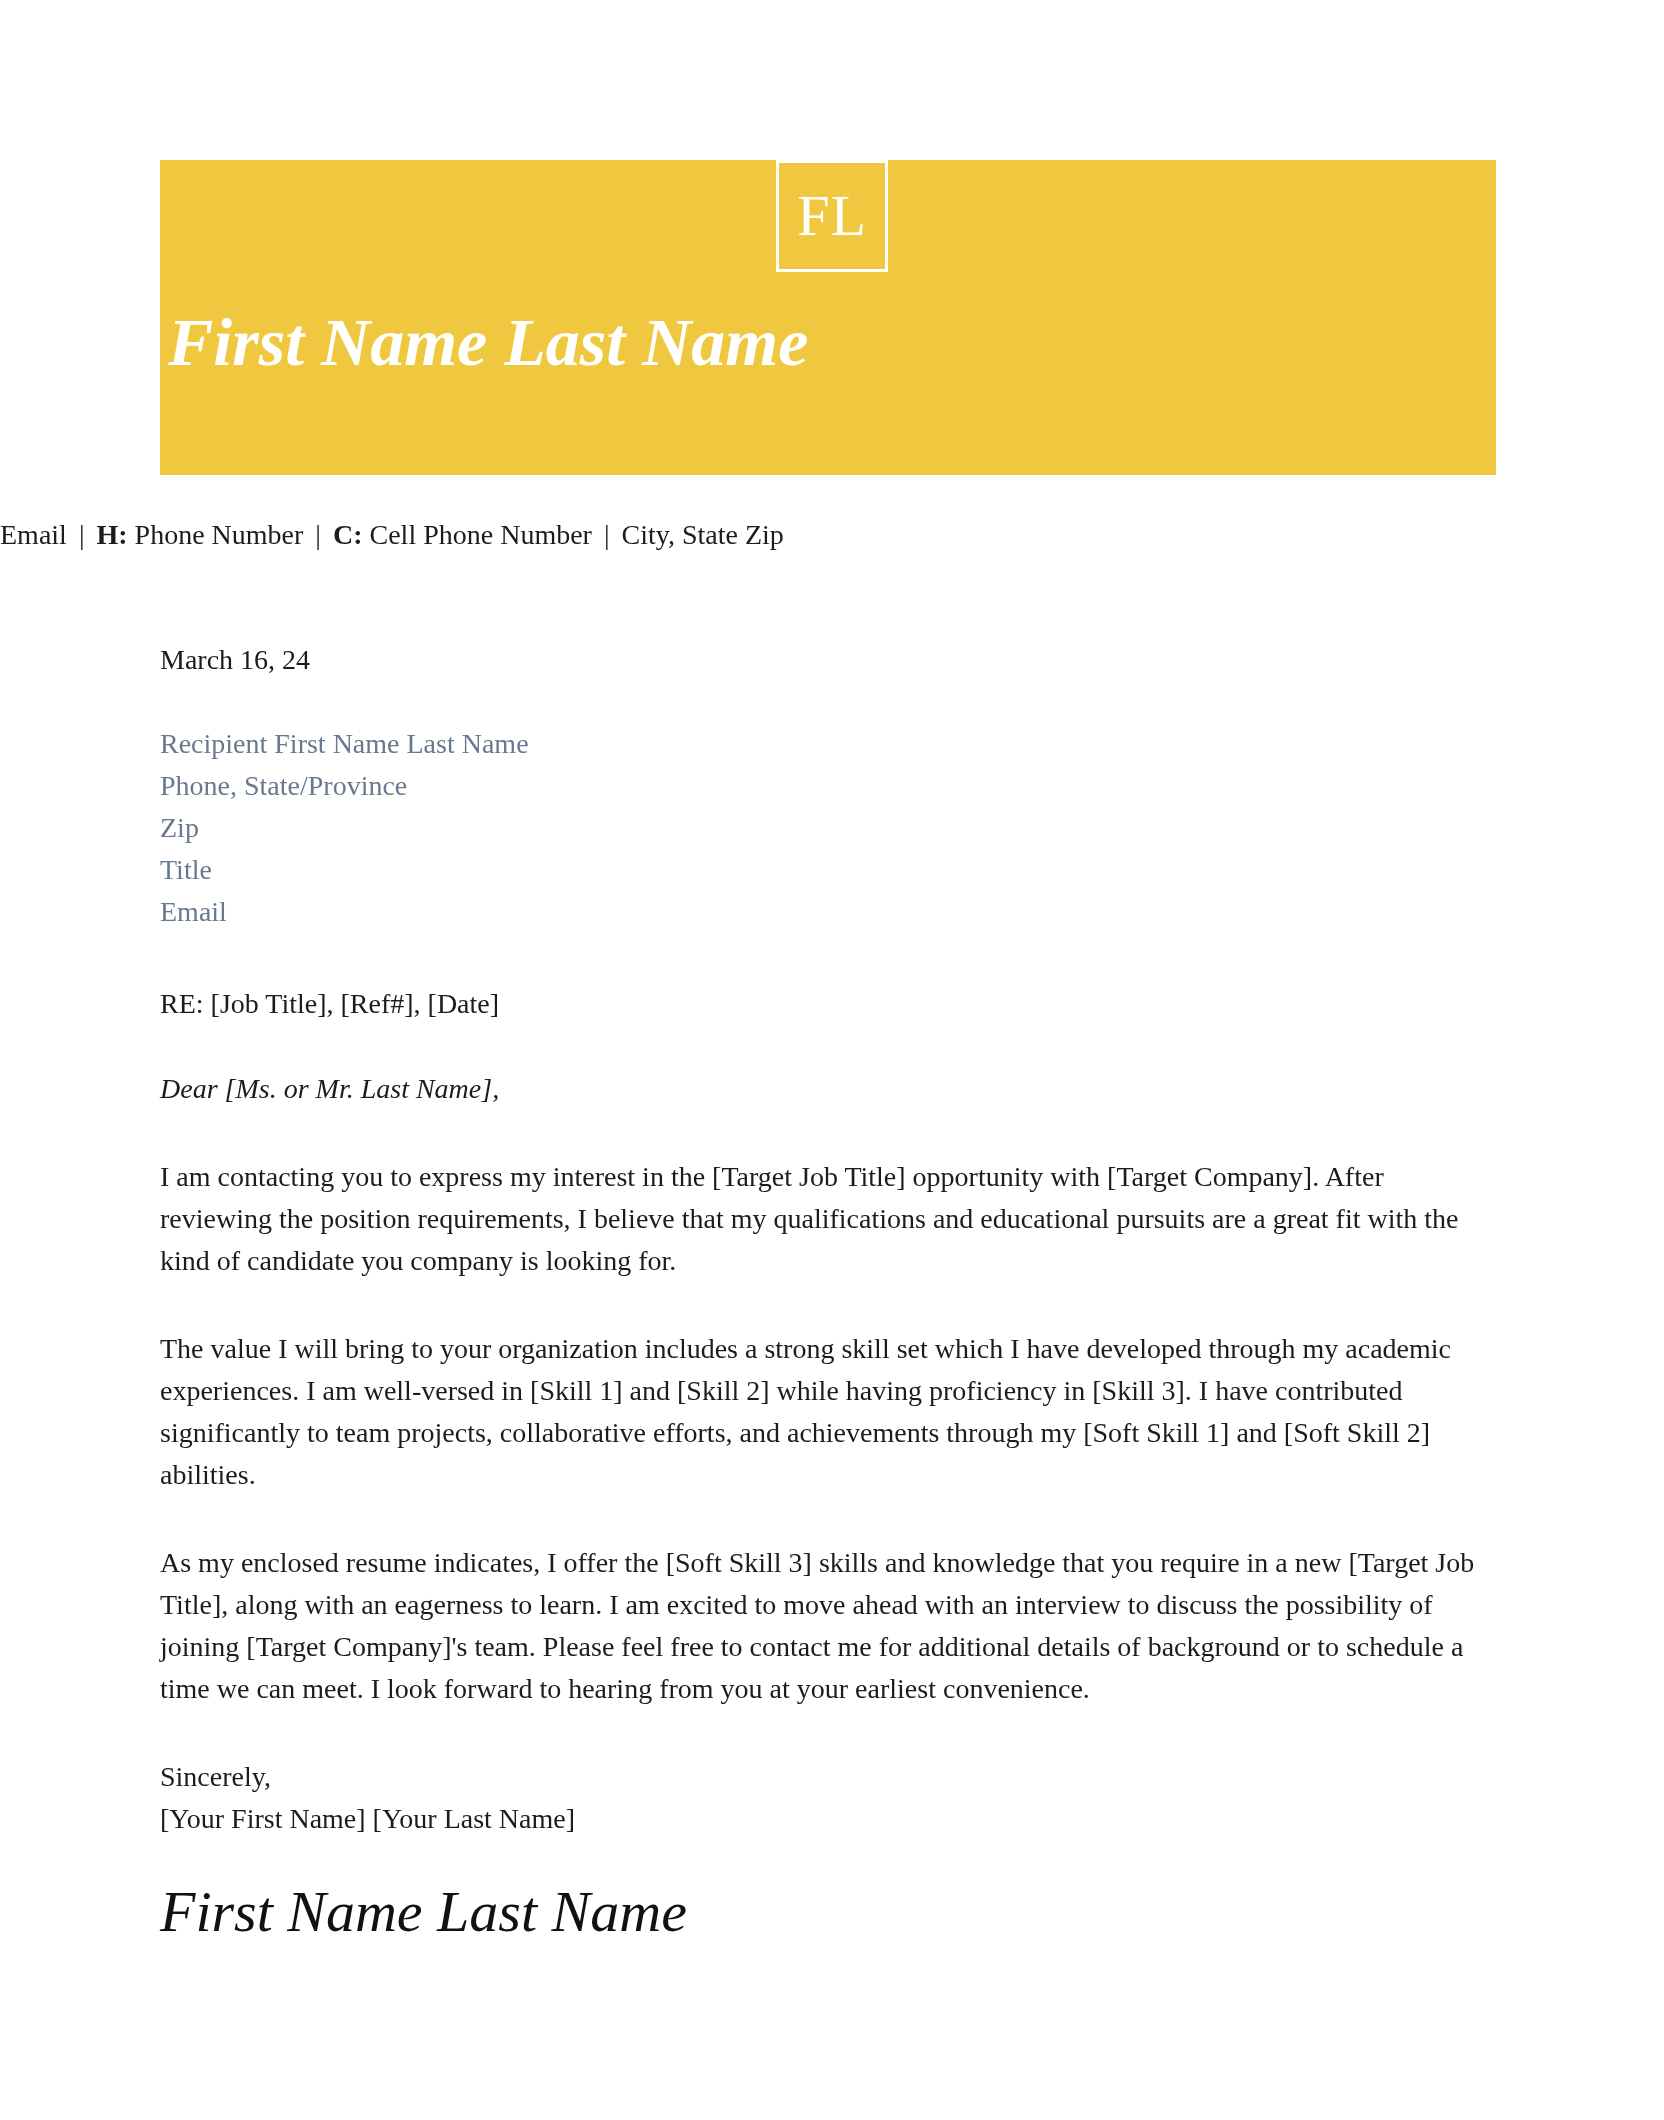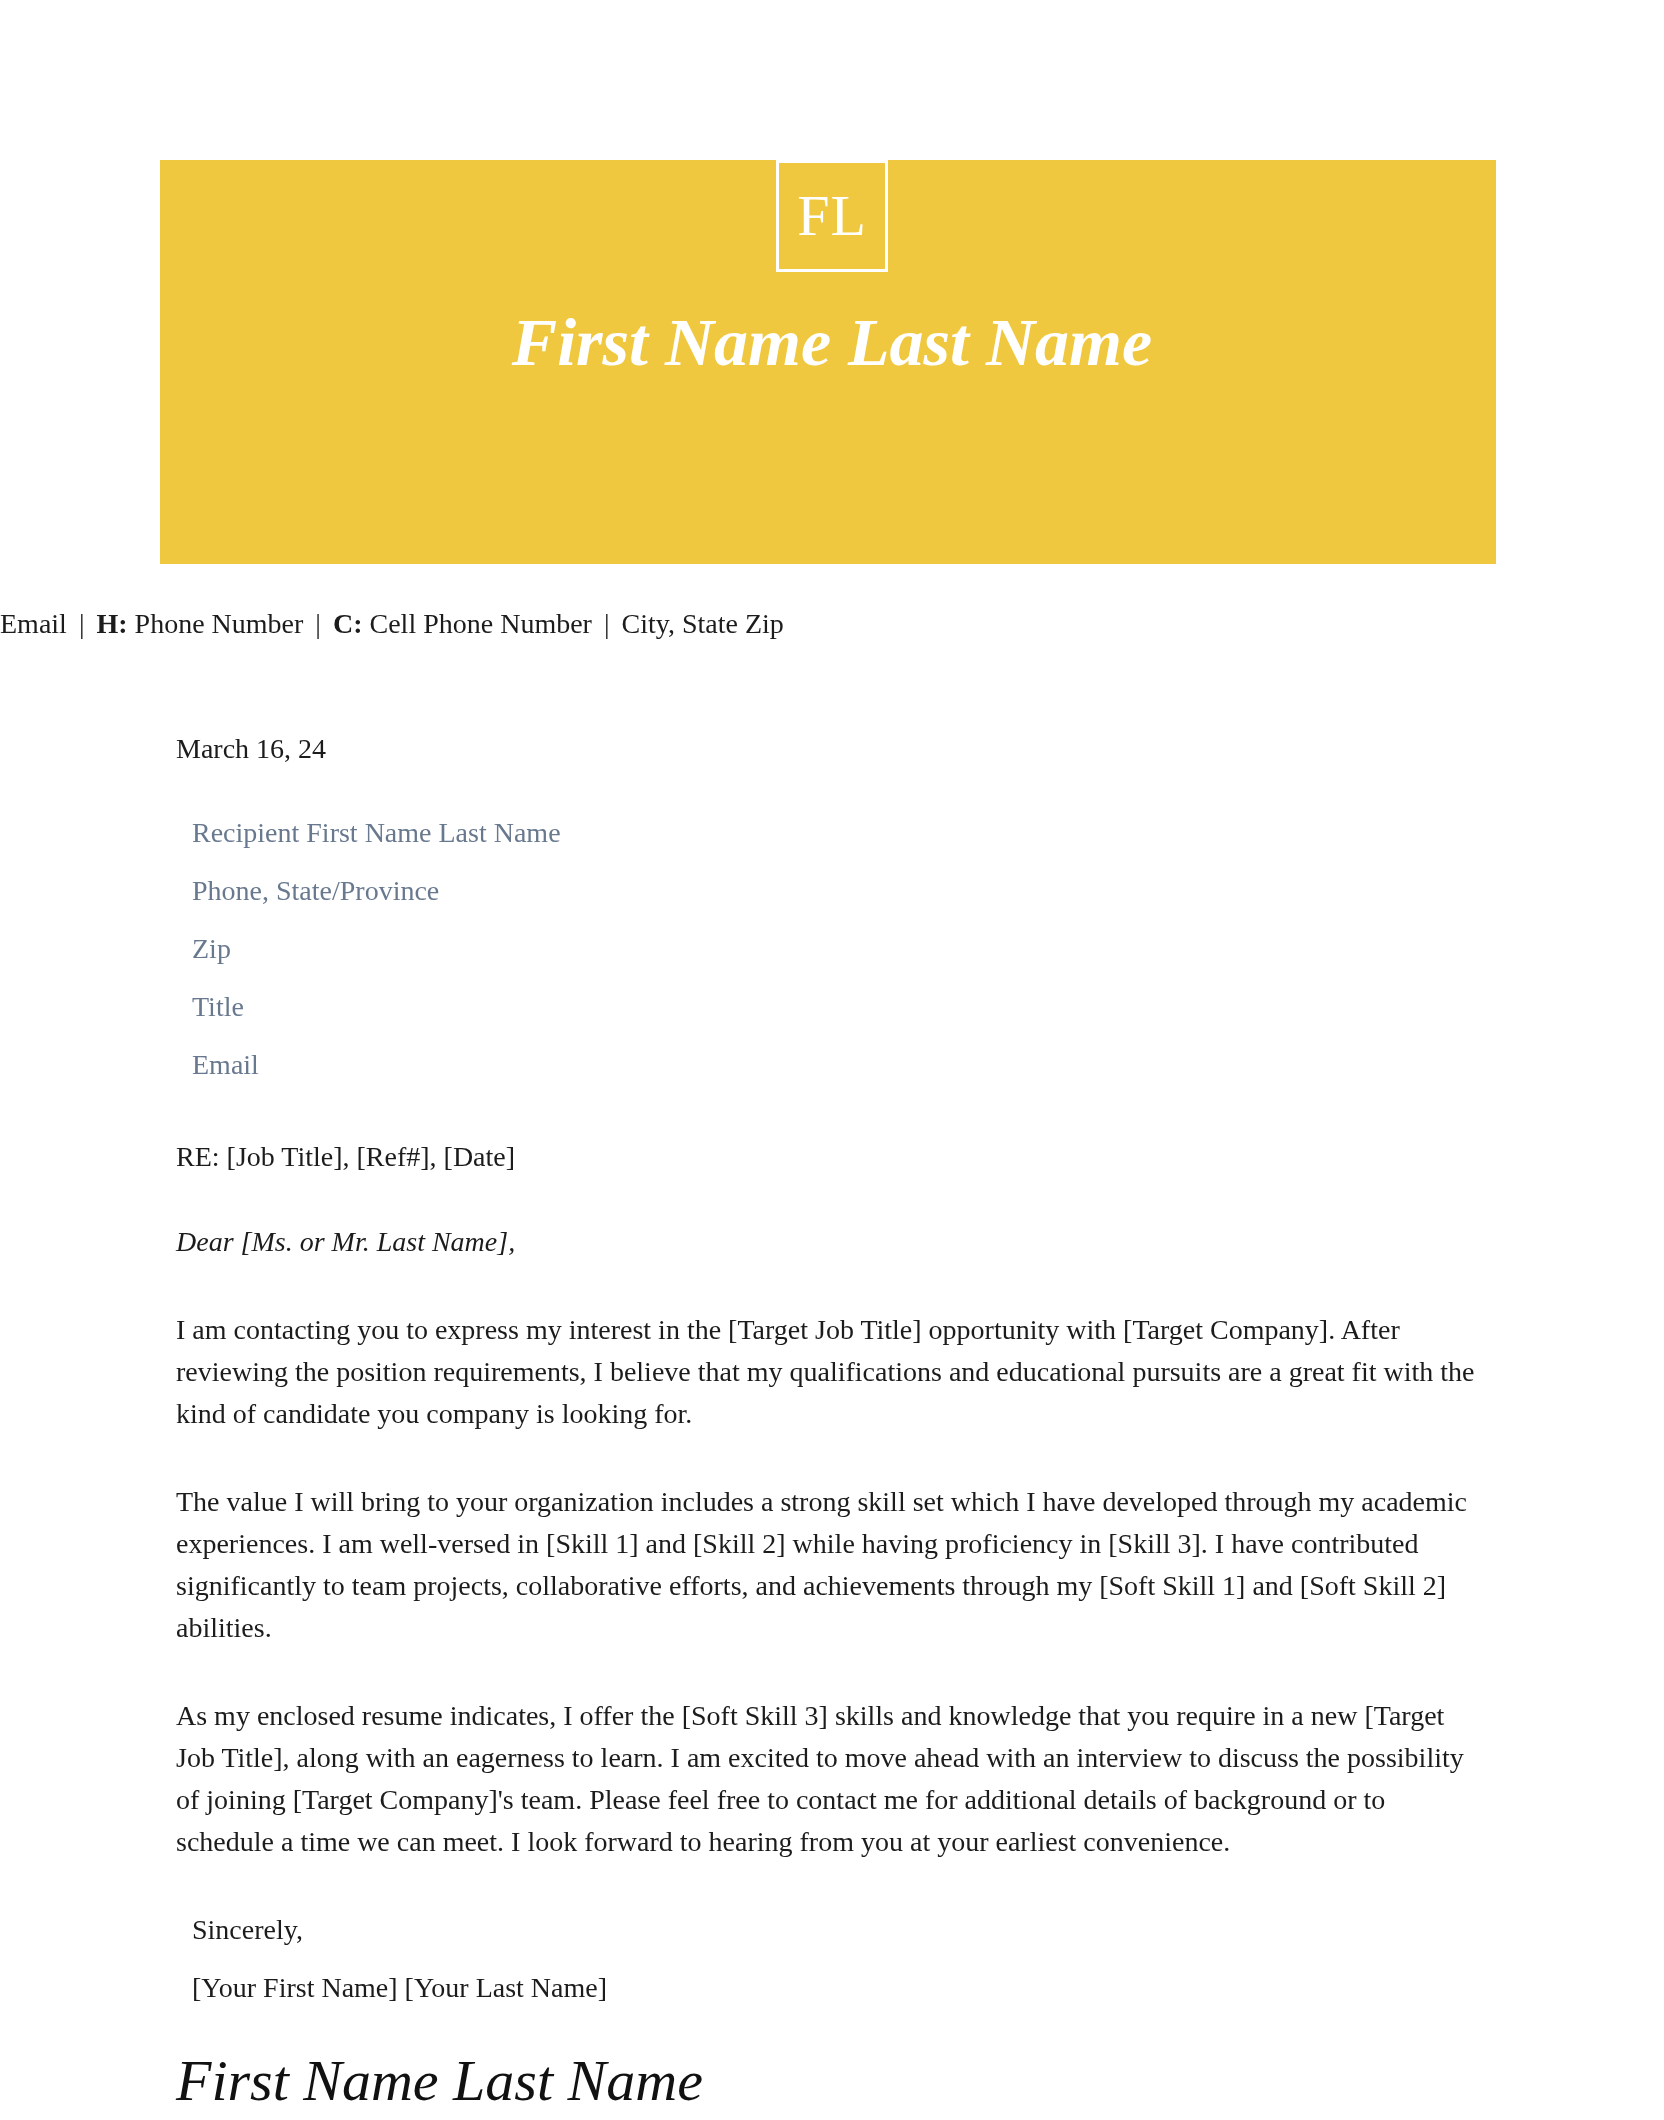--- a/index.html
+++ b/index.html
@@ -19,23 +19,23 @@
   }
   .page {
     width: 1664px;
     height: 2120px;
     padding-top: 113px;
     background: #ffffff;
   }
   .banner {
     margin: 0 168px 0 160px;
     width: 1336px;
-    height: 404px;
+    height: 315px;
     background: var(--banner-color);
-    text-align: center;
+    text-align: left;
     padding-left: 8px;
   }
   .monogram {
     width: 112px;
     height: 112px;
     border: 3px solid var(--banner-text);
     margin: 47px auto 0 auto;
     display: flex;
     align-items: center;
     justify-content: center;
@@ -65,21 +65,21 @@
     font-weight: 400;
     color: var(--body-color);
   }
   .contact .bold { font-weight: 700; }
   .letter {
     margin: 0 168px 0 160px;
     font-size: 28px;
     line-height: 42px;
     color: var(--body-color);
   }
-  .letter p, .letter div { margin: 16px; }
+  .letter p, .letter div { margin: 0; }
   .date { margin-top: 88px !important; }
   .recipient { margin-top: 42px !important; color: var(--recipient-color); }
   .subject { margin-top: 50px !important; }
   .salutation { margin-top: 43px !important; font-style: italic; }
   .para { margin-top: 46px !important; }
   .closing { margin-top: 46px !important; }
   .signature {
     margin-top: 40px !important;
     font-family: cursive;
     font-style: italic;

